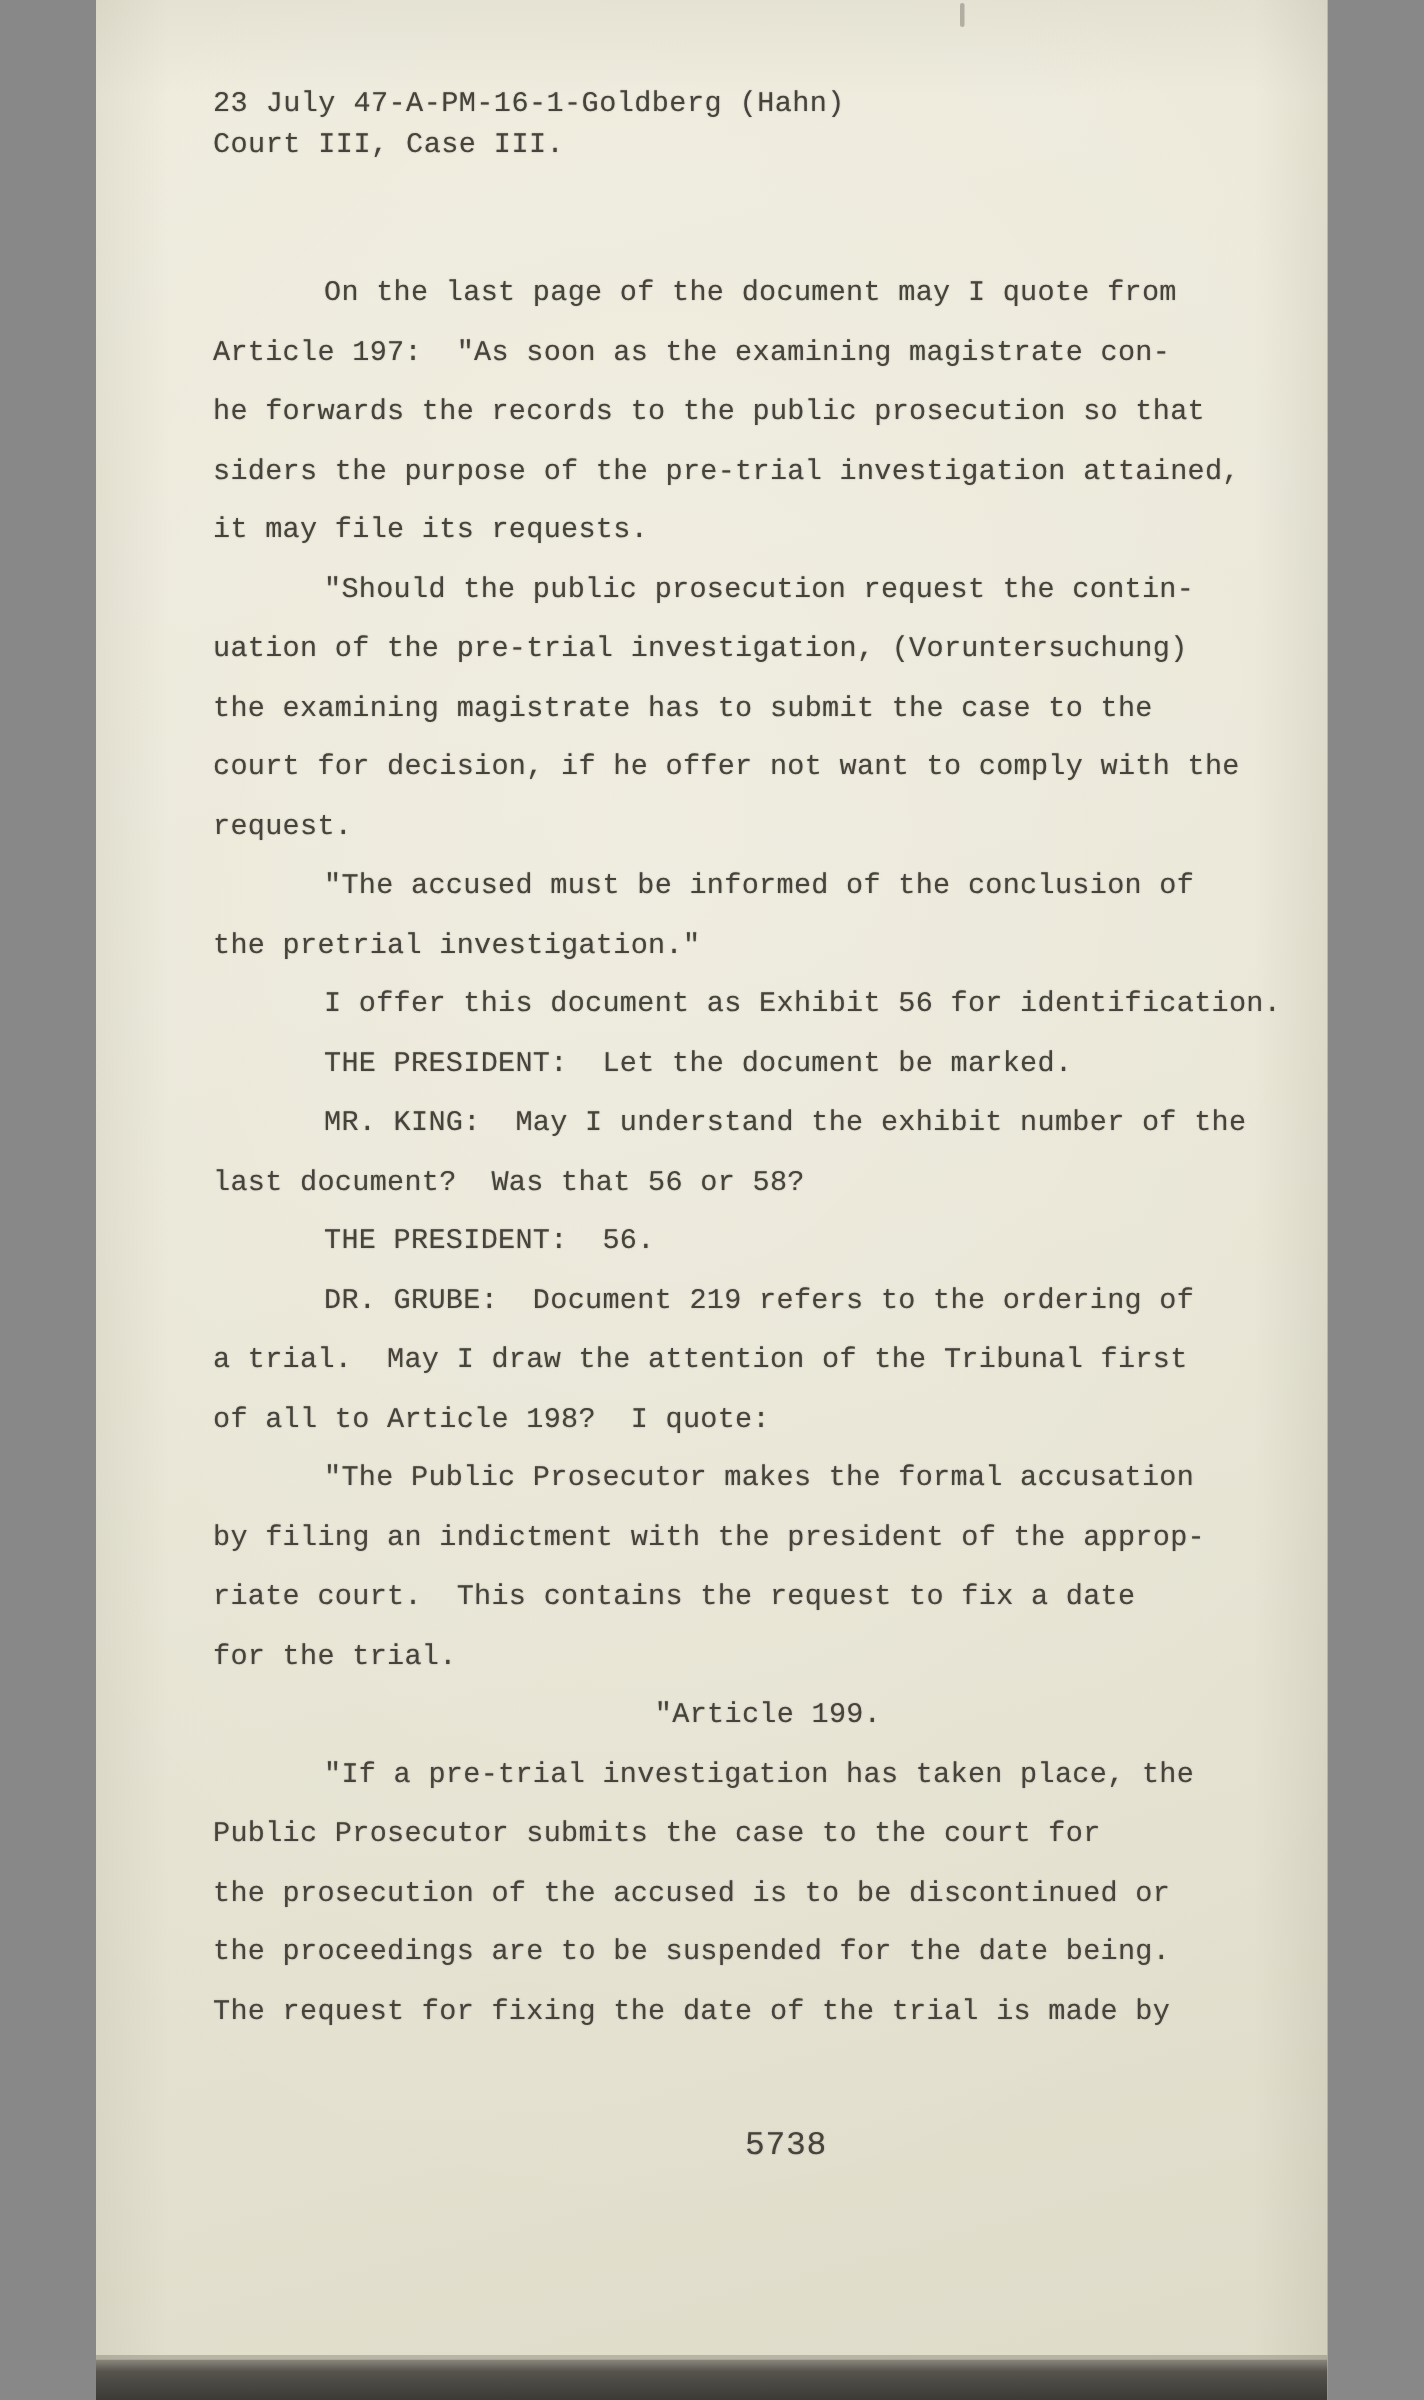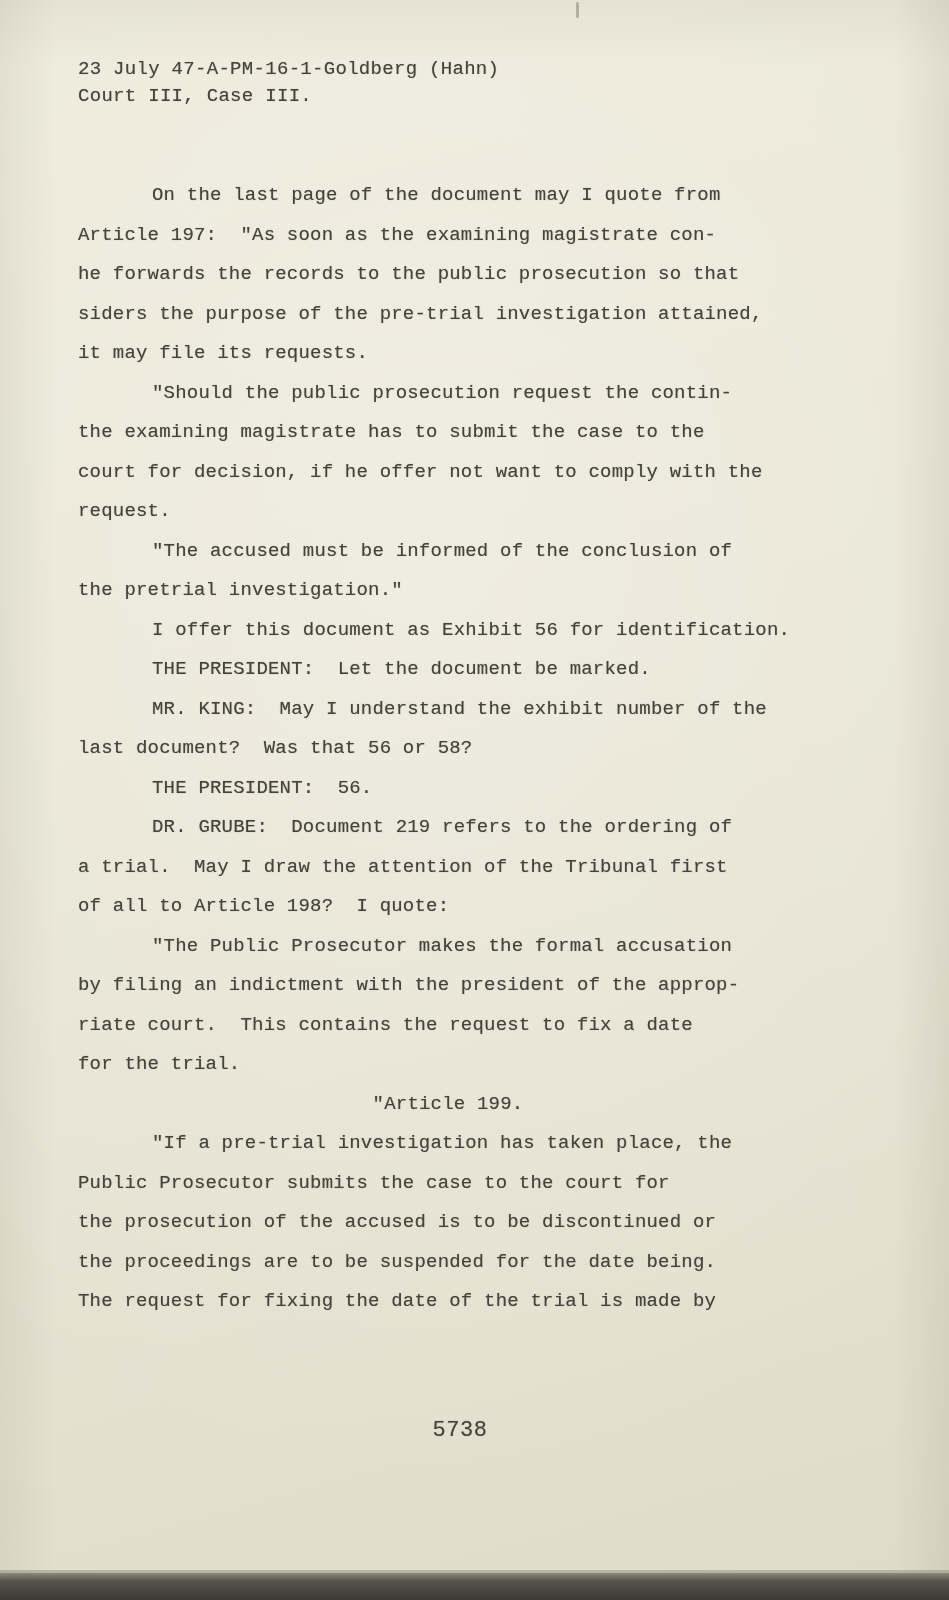--- a/index.html
+++ b/index.html
@@ -2,21 +2,21 @@
 <html><head>
 <meta charset="utf-8">
 <style>
   html, body {
     margin: 0;
     padding: 0;
     background: #888;
   }
   .page {
     position: relative;
-    width: 949px;
+    width: 821px;
     height: 1600px;
     margin: 0 auto;
     background:
       radial-gradient(ellipse 140% 100% at 45% 35%, rgba(255,255,252,0.25), rgba(0,0,0,0) 60%),
       linear-gradient(165deg, #eeebdc 0%, #e9e6d6 45%, #e4e0cf 80%, #dfdbc9 100%);
     overflow: hidden;
     font-family: "Liberation Mono", "DejaVu Sans Mono", monospace;
     color: #45433b;
   }
   .vignette {
@@ -105,20 +105,21 @@
       <div class="line">Court III, Case III.</div>
     </div>
 
   <div class="body-text">
       <div class="line indent">On the last page of the document may I quote from</div>
       <div class="line">Article 197:  "As soon as the examining magistrate con-</div>
       <div class="line">he forwards the records to the public prosecution so that</div>
       <div class="line">siders the purpose of the pre-trial investigation attained,</div>
       <div class="line">it may file its requests.</div>
       <div class="line indent">"Should the public prosecution request the contin-</div>
+      <div class="line">uation of the pre-trial investigation, (Voruntersuchung)</div>
       <div class="line">the examining magistrate has to submit the case to the</div>
       <div class="line">court for decision, if he offer not want to comply with the</div>
       <div class="line">request.</div>
       <div class="line indent">"The accused must be informed of the conclusion of</div>
       <div class="line">the pretrial investigation."</div>
       <div class="line indent">I offer this document as Exhibit 56 for identification.</div>
       <div class="line indent">THE PRESIDENT:  Let the document be marked.</div>
       <div class="line indent">MR. KING:  May I understand the exhibit number of the</div>
       <div class="line">last document?  Was that 56 or 58?</div>
       <div class="line indent">THE PRESIDENT:  56.</div>

